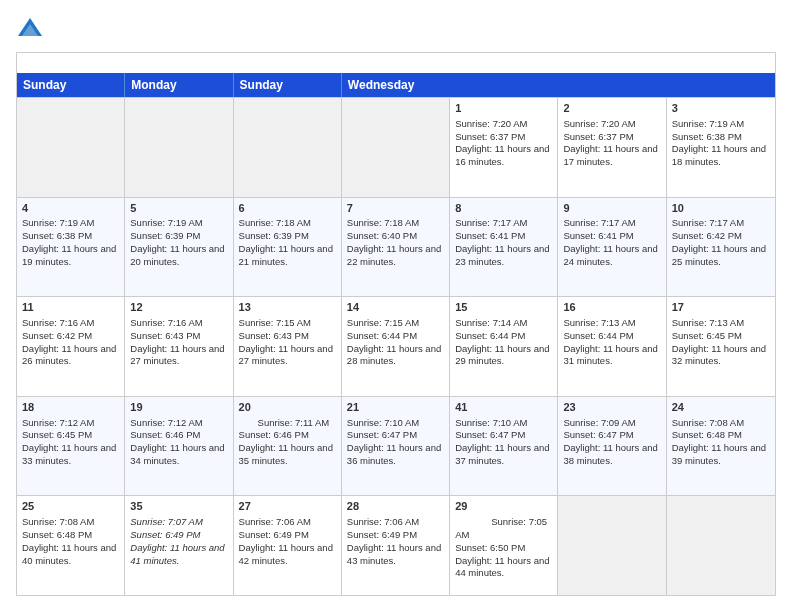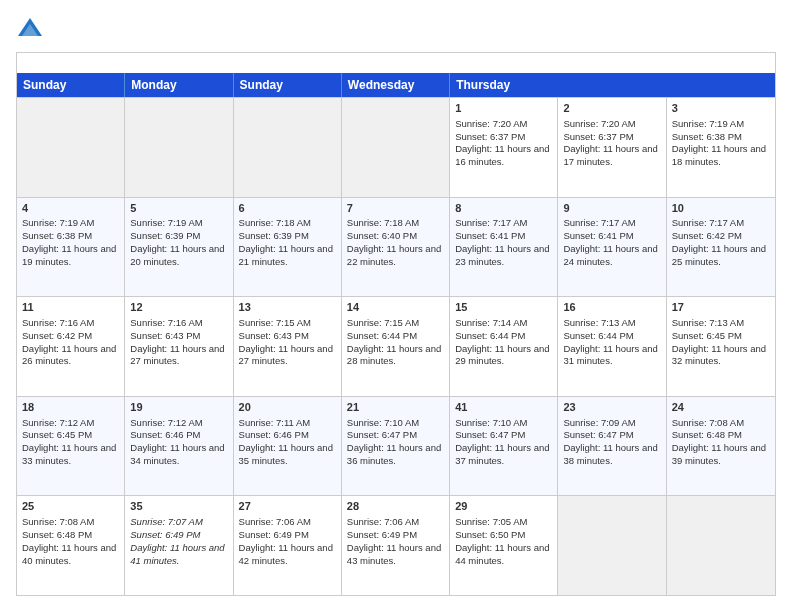--- a/index.html
+++ b/index.html
@@ -124,21 +124,20 @@
       <div class="subtitle"></div>
     </div>
   </div>
 
   <div class="calendar">
     <div class="cal-header-row">
     <div class="cal-header-cell">Sunday</div>
         <div class="cal-header-cell">Monday</div>
         <div class="cal-header-cell">Sunday</div>
         <div class="cal-header-cell">Wednesday</div>
-        <div class="cal-header-cell">Thursday</div>
       </div>
     <div class="cal-body">
     <div class="cal-row">
           <div class="cal-cell empty"></div>
           <div class="cal-cell empty"></div>
           <div class="cal-cell empty"></div>
           <div class="cal-cell empty"></div>
           <div class="cal-cell"><span class="day-num">1</span><span style="white-space: pre-line;">Sunrise: 7:20 AM
 Sunset: 6:37 PM
 Daylight: 11 hours and 16 minutes.</span></div>
@@ -195,21 +194,21 @@
 Sunset: 6:45 PM
 Daylight: 11 hours and 32 minutes.</span></div>
         </div>
         <div class="cal-row">
           <div class="cal-cell"><span class="day-num">18</span><span style="white-space: pre-line;">Sunrise: 7:12 AM
 Sunset: 6:45 PM
 Daylight: 11 hours and 33 minutes.</span></div>
           <div class="cal-cell"><span class="day-num">19</span><span style="white-space: pre-line;">Sunrise: 7:12 AM
 Sunset: 6:46 PM
 Daylight: 11 hours and 34 minutes.</span></div>
-          <div class="cal-cell"><span class="day-num">20</span><span style="white-space: pre-line;">Sunrise: 7:11 AM
+          <div class="cal-cell"><span class="day-num">20</span><span style="white-space: pre-line; margin-left: 19px;">Sunrise: 7:11 AM
 Sunset: 6:46 PM
 Daylight: 11 hours and 35 minutes.</span></div>
           <div class="cal-cell"><span class="day-num">21</span><span style="white-space: pre-line;">Sunrise: 7:10 AM
 Sunset: 6:47 PM
 Daylight: 11 hours and 36 minutes.</span></div>
           <div class="cal-cell"><span class="day-num">41</span><span style="white-space: pre-line;">Sunrise: 7:10 AM
 Sunset: 6:47 PM
 Daylight: 11 hours and 37 minutes.</span></div>
           <div class="cal-cell"><span class="day-num">23</span><span style="white-space: pre-line;">Sunrise: 7:09 AM
 Sunset: 6:47 PM
@@ -224,21 +223,21 @@
 Daylight: 11 hours and 40 minutes.</span></div>
           <div class="cal-cell"><span class="day-num">35</span><span style="white-space: pre-line; font-style: italic;">Sunrise: 7:07 AM
 Sunset: 6:49 PM
 Daylight: 11 hours and 41 minutes.</span></div>
           <div class="cal-cell"><span class="day-num">27</span><span style="white-space: pre-line;">Sunrise: 7:06 AM
 Sunset: 6:49 PM
 Daylight: 11 hours and 42 minutes.</span></div>
           <div class="cal-cell"><span class="day-num">28</span><span style="white-space: pre-line;">Sunrise: 7:06 AM
 Sunset: 6:49 PM
 Daylight: 11 hours and 43 minutes.</span></div>
-          <div class="cal-cell"><span class="day-num">29</span><span style="white-space: pre-line;">Sunrise: 7:05 AM
+          <div class="cal-cell"><span class="day-num">29</span><span style="white-space: pre-line; margin-left: 36px;">Sunrise: 7:05 AM
 Sunset: 6:50 PM
 Daylight: 11 hours and 44 minutes.</span></div>
           <div class="cal-cell empty"></div>
           <div class="cal-cell empty"></div>
         </div>
       </div>
   </div>
 </div>
 
 </body></html>

